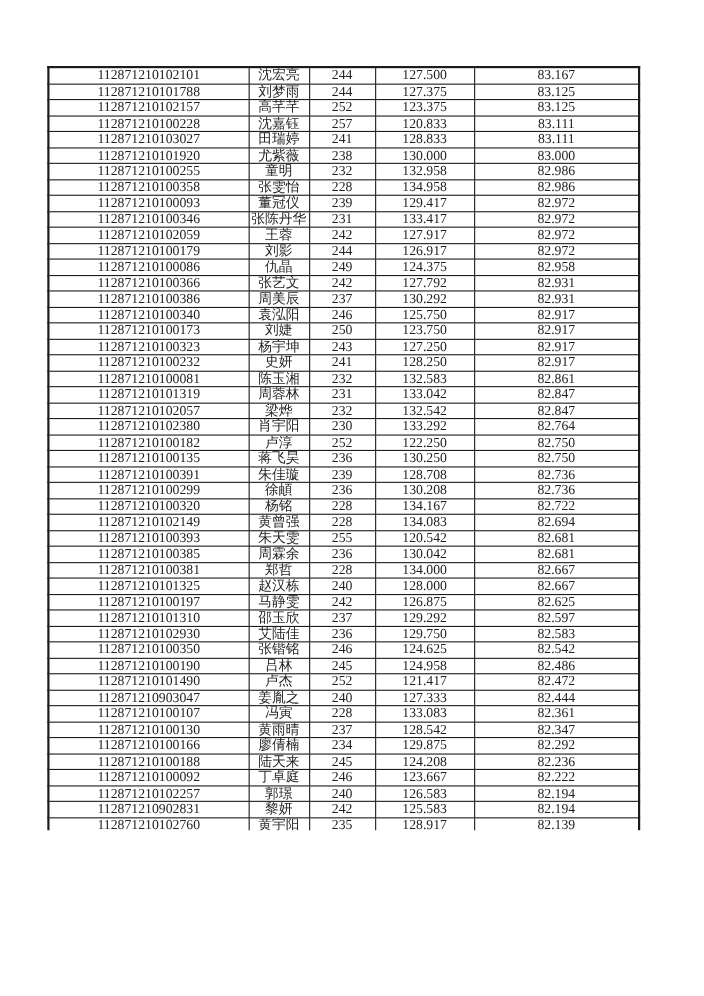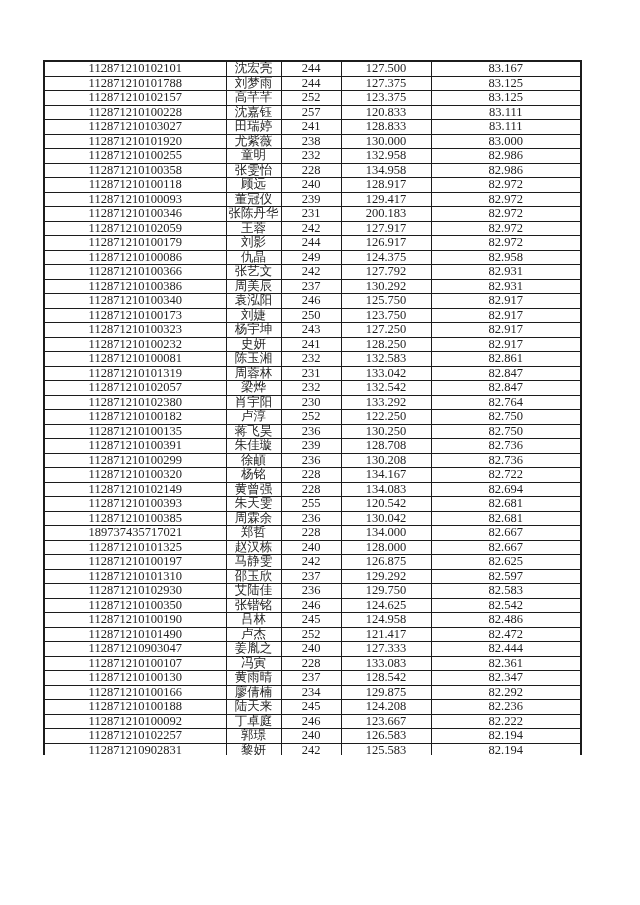--- a/index.html
+++ b/index.html
@@ -105,38 +105,31 @@
           <td>82.986</td>
         </tr>
         <tr>
           <td>112871210100358</td>
           <td>张雯怡</td>
           <td>228</td>
           <td>134.958</td>
           <td>82.986</td>
         </tr>
         <tr>
-          <td>112871210100118</td>
-          <td>顾远</td>
-          <td>240</td>
-          <td>128.917</td>
-          <td>82.972</td>
-        </tr>
-        <tr>
           <td>112871210100093</td>
           <td>董冠仪</td>
           <td>239</td>
           <td>129.417</td>
           <td>82.972</td>
         </tr>
         <tr>
           <td>112871210100346</td>
           <td>张陈丹华</td>
           <td>231</td>
-          <td>200.183</td>
+          <td>133.417</td>
           <td>82.972</td>
         </tr>
         <tr>
           <td>112871210102059</td>
           <td>王蓉</td>
           <td>242</td>
           <td>127.917</td>
           <td>82.972</td>
         </tr>
         <tr>
@@ -273,21 +266,21 @@
           <td>82.681</td>
         </tr>
         <tr>
           <td>112871210100385</td>
           <td>周霖余</td>
           <td>236</td>
           <td>130.042</td>
           <td>82.681</td>
         </tr>
         <tr>
-          <td>189737435717021</td>
+          <td>112871210100381</td>
           <td>郑哲</td>
           <td>228</td>
           <td>134.000</td>
           <td>82.667</td>
         </tr>
         <tr>
           <td>112871210101325</td>
           <td>赵汉栋</td>
           <td>240</td>
           <td>128.000</td>

